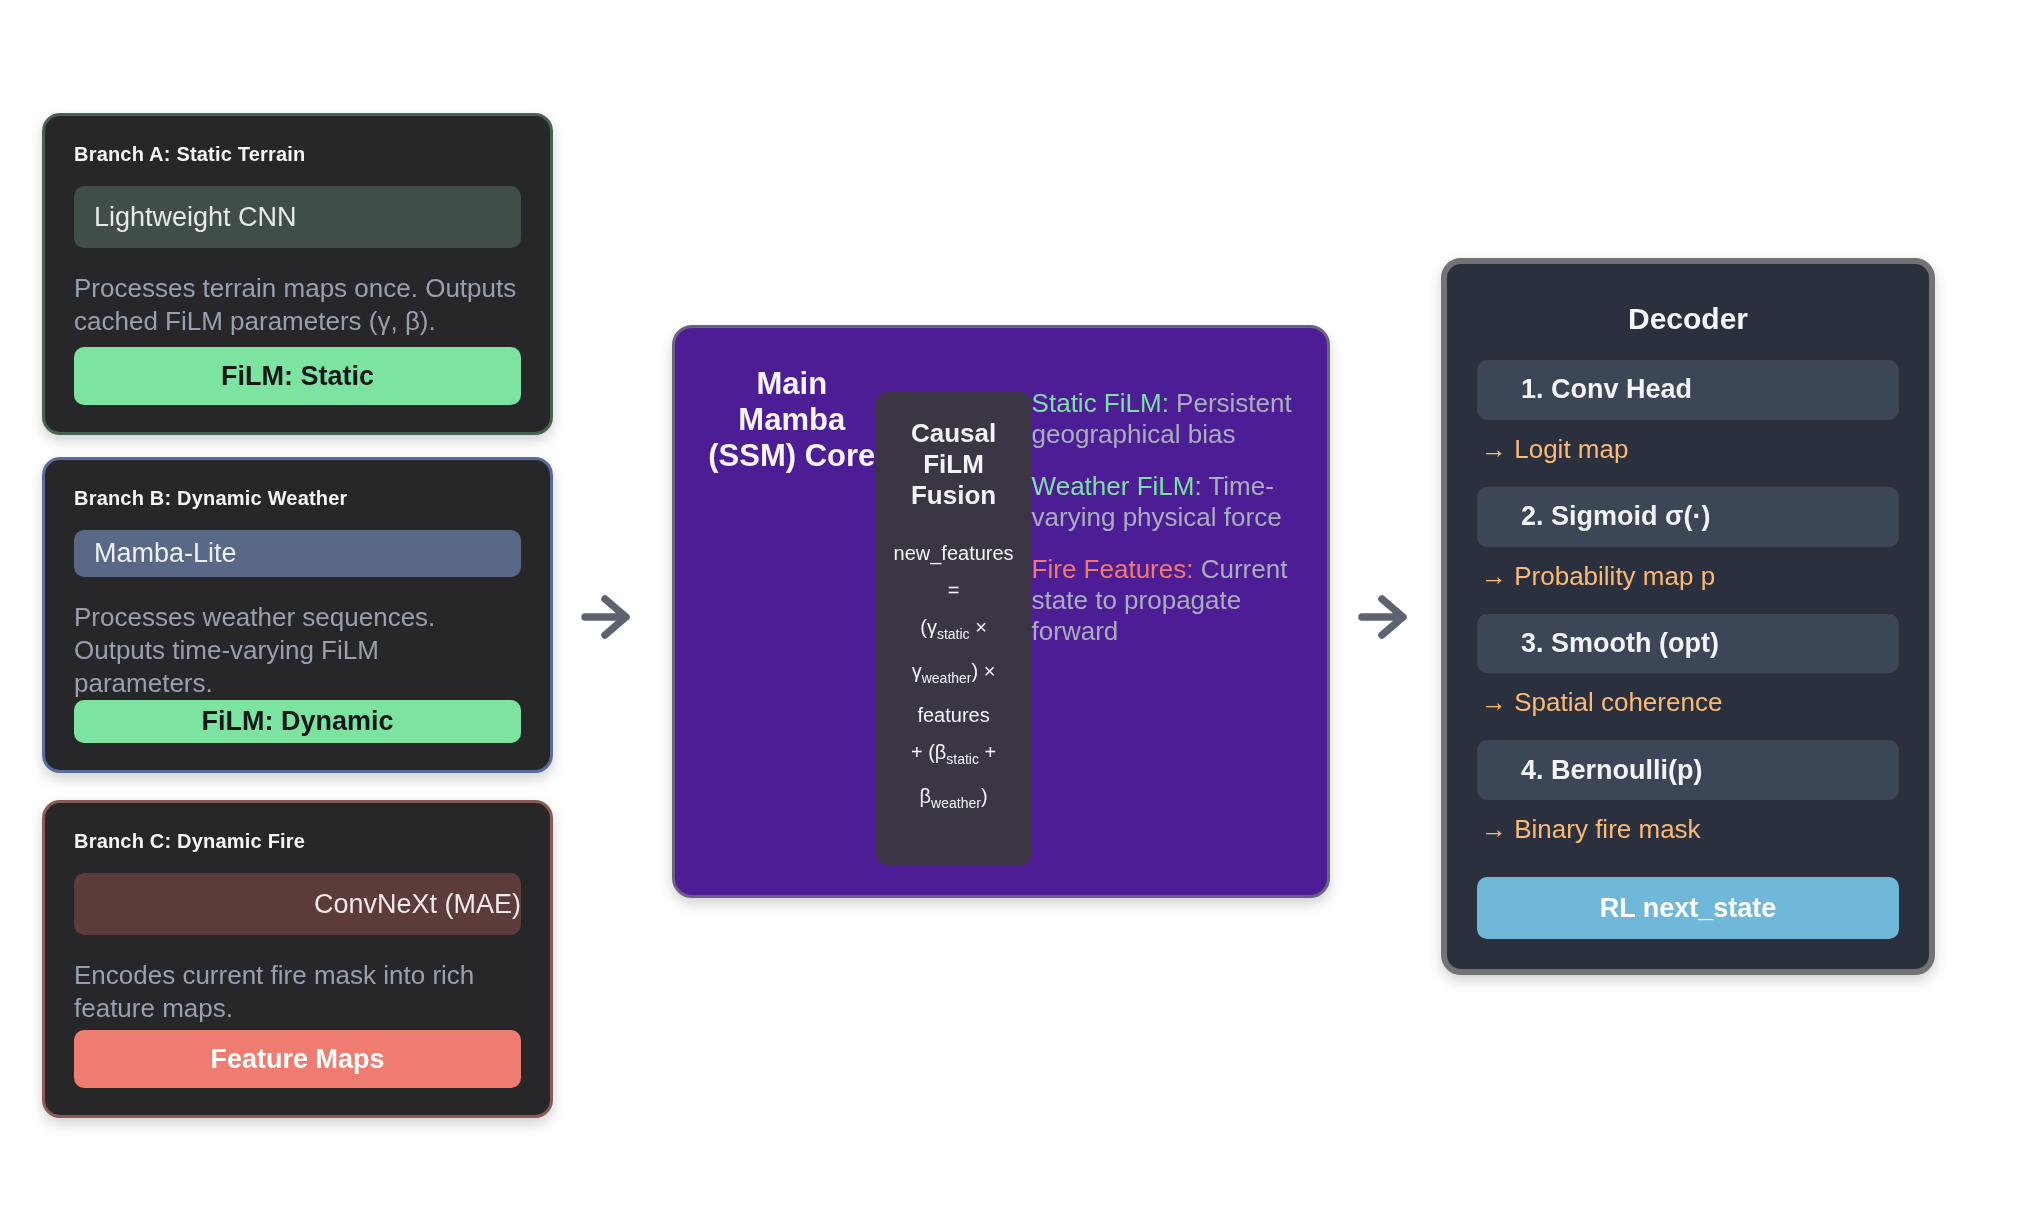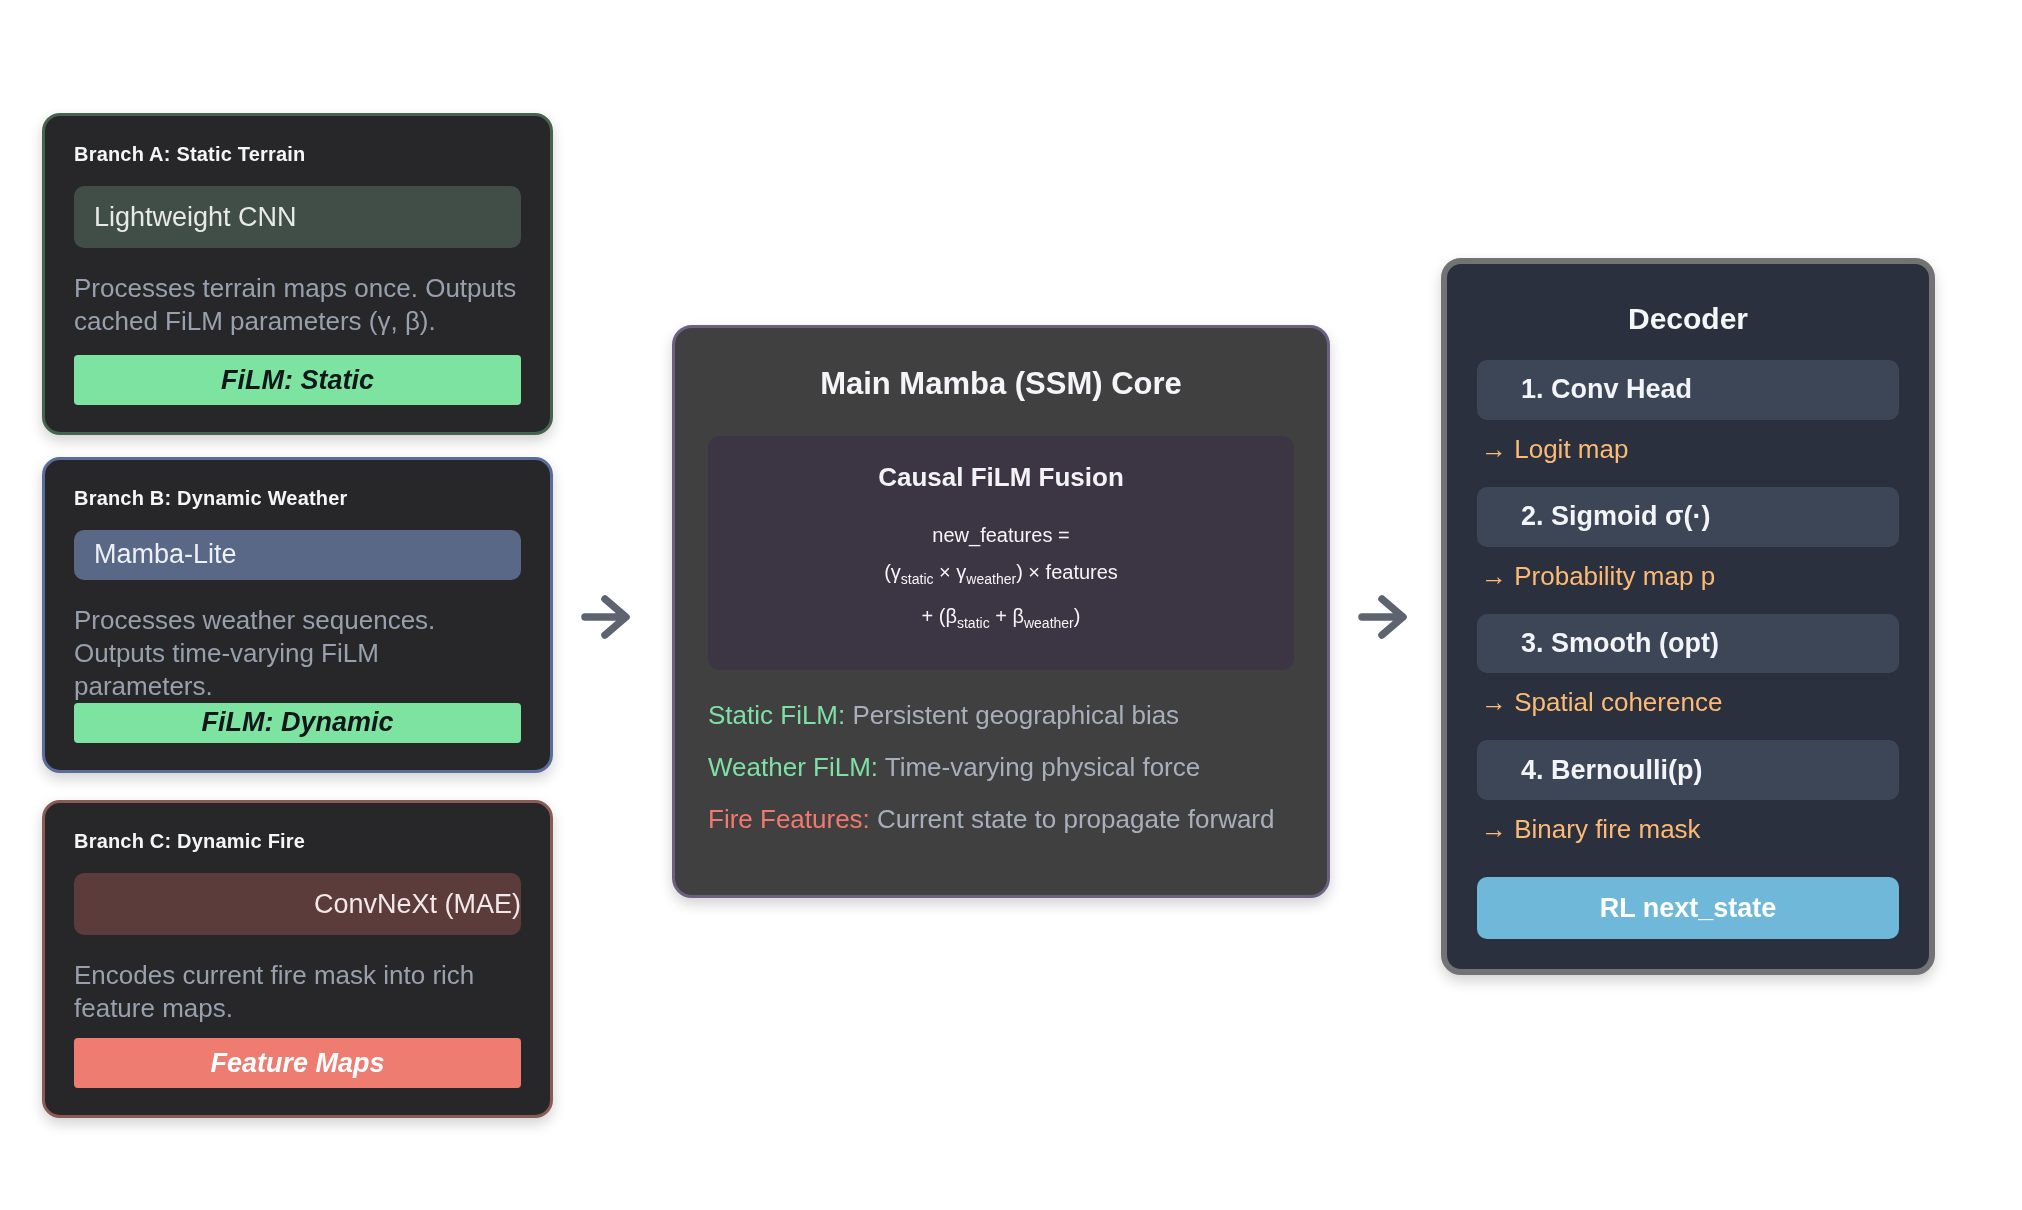--- a/index.html
+++ b/index.html
@@ -14,26 +14,26 @@
   .branch { left:42px; width:511px; background:#27272a; border:3px solid; padding:27px 29px; display:flex; flex-direction:column; }
   .branch.a { top:113px; height:322px; border-color:#46634f; }
   .branch.b { top:457px; height:316px; border-color:#5a6c9c; }
   .branch.c { top:800px; height:318px; border-color:#8a5a54; }
   .branch-title { color:#f4f5f7; font-size:20px; font-weight:bold; letter-spacing:0.2px; }
   .module-box { margin-top:20px; height:62px; border-radius:10px; display:flex; align-items:center; padding-left:20px; font-size:27px; }
   .branch.a .module-box { background:#404e47; color:#e7eae8; }
   .branch.b .module-box { background:#596887; color:#eef0f5; }
   .branch.c .module-box { background:#5b3c3a; color:#f0e9e8;justify-content:flex-end; }
   .branch-desc { margin-top:24px; font-size:26px; line-height:33px; color:#99a0ad; }
-  .badge { margin-top:auto; height:50px; border-radius:4px; display:flex; align-items:center; justify-content:center; font-size:27px; font-weight:bold;font-style:italic; }
+  .badge { margin-top:auto; height:58px; border-radius:10px; display:flex; align-items:center; justify-content:center; font-size:27px; font-weight:bold; }
   .badge.green { background:#7ce3a1; color:#14171a; }
   .badge.salmon { background:#ef7c70; color:#ffffff; }
 
   
-  .core { left:672px; top:325px; width:658px; height:573px; background:#404040; border:3px solid #6c6080; border-radius:20px; padding:30px 33px; display:flex; flex-direction:column; }
+  .core { left:672px; top:325px; width:658px; height:573px; background:#4c1d95; border:3px solid #6c6080; border-radius:20px; padding:30px 33px; display:flex; flex-direction:row; }
   .core-title { color:#f5f4f8; font-size:31px; font-weight:bold; text-align:center; margin-top:8px; }
   .temporal-bar { margin-top:30px; height:66px; background:#cf8d9c; border-radius:10px; display:flex; align-items:center; justify-content:center; color:#ffffff; font-size:28px; font-weight:bold; }
   .fusion-box { margin-top:34px; background:#3b3544; border-radius:12px; padding:26px 18px 28px; text-align:center; }
   .fusion-title { color:#f3f2f6; font-size:26px; font-weight:bold; }
   .formula { margin-top:24px; font-family:Liberation Sans, sans-serif; font-size:20px; line-height:37px; color:#f5f4f7; }
   .formula sub { font-size:0.7em; }
   .legend { margin-top:30px; display:flex; flex-direction:column; gap:21px; }
   .legend-row { font-size:26px; color:#a9aebc; }
   .legend-label { font-weight:normal; }
   .legend-label.green { color:#7ee0a4; }

